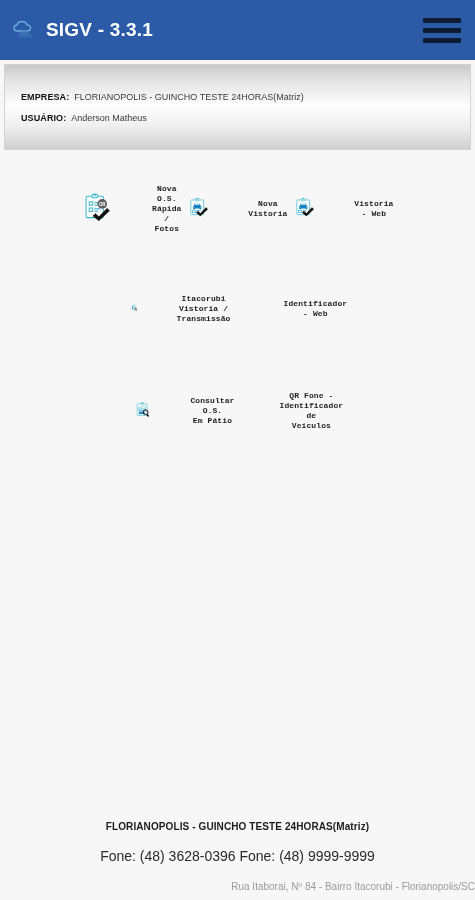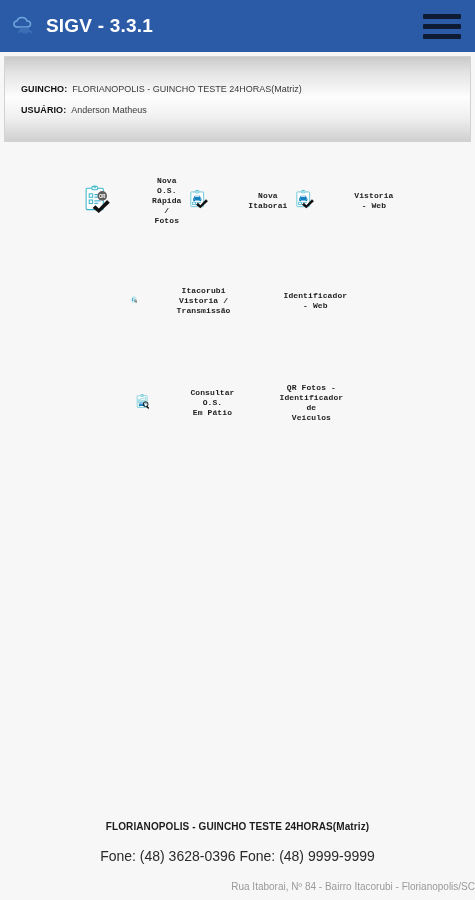--- a/index.html
+++ b/index.html
@@ -10,21 +10,21 @@
   }
   body {
     font-family: "Liberation Sans", sans-serif;
     background: #f7f7f7;
     color: #222;
     position: relative;
   }
 
   
   .appbar {
-    height: 52px;
+    height: 60px;
     background: #2b5ba6;
     display: flex;
     align-items: center;
     padding: 0 14px 0 12px;
     position: relative;
   }
   .appbar-left {
     display: flex;
     align-items: center;
     gap: 8px;
@@ -182,21 +182,21 @@
   <div class="hamburger">
     <span></span>
     <span></span>
     <span></span>
   </div>
 </div>
 
 <div class="info-panel">
   <div class="info-lines">
     <div class="info-line">
-      <span class="info-key">GUINCHO:</span>
+      <span class="info-key">EMPRESA:</span>
       <span class="info-val">FLORIANOPOLIS - GUINCHO TESTE 24HORAS(Matriz)</span>
     </div>
     <div class="info-line">
       <span class="info-key">USUÁRIO:</span>
       <span class="info-val">Anderson Matheus</span>
     </div>
   </div>
 </div>
 
 <div class="grid">
@@ -232,21 +232,21 @@
         <rect x="21" y="36" width="36" height="10" rx="4" fill="#1580bf"></rect>
         <circle cx="26" cy="45" r="4" fill="#1580bf"></circle>
         <circle cx="52" cy="45" r="4" fill="#1580bf"></circle>
         <circle cx="26" cy="40" r="2" fill="#ffffff"></circle>
         <circle cx="52" cy="40" r="2" fill="#ffffff"></circle>
         <rect x="20" y="53" width="11" height="11" fill="none" stroke="#2aa7c9" stroke-width="3"></rect>
         <rect x="36" y="54" width="18" height="3" fill="#2aa7c9"></rect>
         <rect x="36" y="61" width="13" height="3" fill="#2aa7c9"></rect>
         <path d="M42 56 l10 10 L76 41 l8 8 L52 79 l-18 -15 z" fill="#111111"></path>
       </svg>
-      <div class="label">Nova Itaborai</div>
+      <div class="label">Nova Vistoria</div>
     </div>
 
     <div class="tile">
       <svg class="art" viewBox="0 0 92 88">
         <rect x="12" y="10" width="54" height="62" rx="3" fill="#ffffff" stroke="#3bb6c9" stroke-width="3"></rect>
         <rect x="31" y="4" width="16" height="10" rx="3" fill="#ffffff" stroke="#3bb6c9" stroke-width="3"></rect>
         <circle cx="39" cy="6" r="3" fill="none" stroke="#3bb6c9" stroke-width="2.5"></circle>
         <path d="M23 38 l4 -10 q1 -3 4 -3 h16 q3 0 4 3 l4 10 z" fill="#1580bf"></path>
         <path d="M29 30 l2 -5 h16 l2 5 z" fill="#ffffff"></path>
         <rect x="21" y="36" width="36" height="10" rx="4" fill="#1580bf"></rect>
@@ -357,21 +357,21 @@
         <g fill="#1580bf">
           <rect x="26" y="28" width="5" height="5"></rect>
           <rect x="49" y="28" width="5" height="5"></rect>
           <rect x="26" y="51" width="5" height="5"></rect>
           <rect x="49" y="51" width="5" height="5"></rect>
         </g>
         <circle cx="56" cy="54" r="13" fill="none" stroke="#111111" stroke-width="5"></circle>
         <path d="M52 51 q3 -4 7 -3" fill="none" stroke="#111111" stroke-width="2.5" stroke-linecap="round"></path>
         <rect x="62" y="62" width="8" height="18" rx="3" fill="#111111" transform="rotate(-42 66 70)"></rect>
       </svg>
-      <div class="label">QR Fotos -
+      <div class="label">QR Fone -
 Identificador de
 Veículos</div>
     </div>
   </div>
 </div>
 
 <div class="footer">
   <div class="f-company">FLORIANOPOLIS - GUINCHO TESTE 24HORAS(Matriz)</div>
   <div class="f-phone">Fone: (48) 3628-0396 Fone: (48) 9999-9999</div>
   <div class="f-address">Rua Itaborai, Nº 84 - Bairro Itacorubi - Florianopolis/SC</div>

